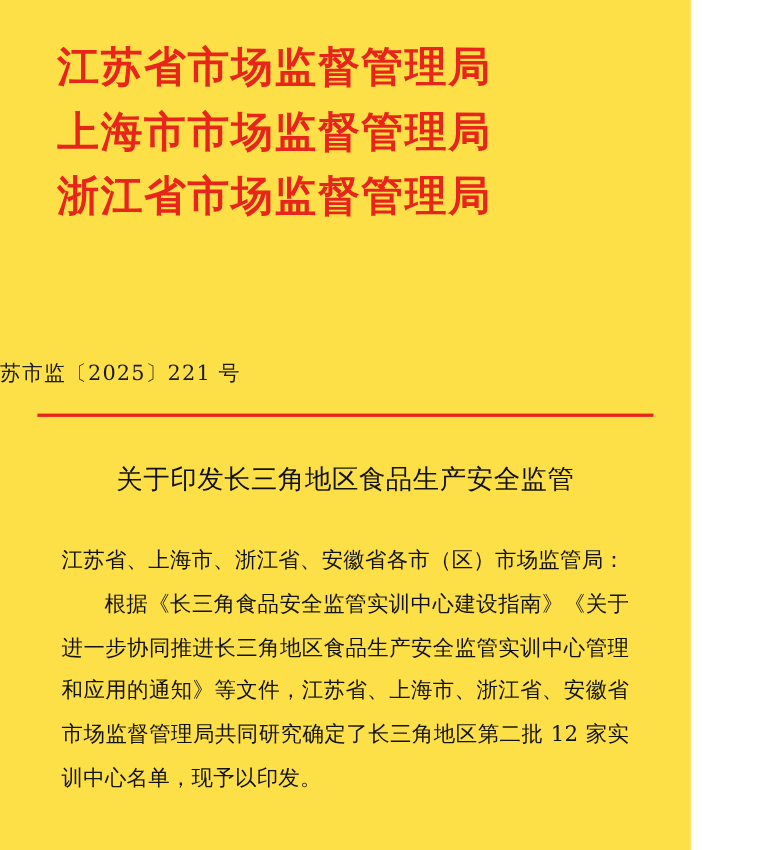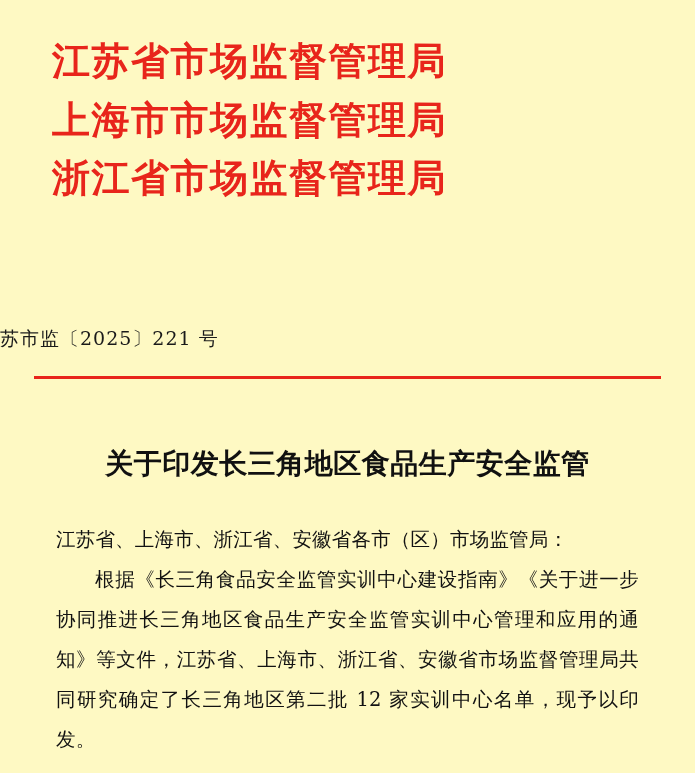--- a/index.html
+++ b/index.html
@@ -8,23 +8,23 @@
     background: #ffffff;
   }
   body {
     width: 695px;
     height: 773px;
     font-family: "Liberation Serif", serif;
     overflow: hidden;
   }
   .page {
     position: relative;
-    width: 695px;
+    width: 628px;
     height: 773px;
-    background: #fef9c3;
+    background: #fde047;
     box-sizing: border-box;
   }
 
   
   .letterhead {
     position: relative;
     padding: 34px 0 0 0;
     height: 270px;
     box-sizing: border-box;
   }
@@ -69,26 +69,26 @@
 
   
   .red-rule {
     margin: 24px 34px 0 34px;
     height: 2.5px;
     background: #e8251b;
   }
 
   
   .doc-title {
-    margin: 58px 66px 0 66px;
+    margin: 34px 66px 0 66px;
     text-align: center;
     color: #111111;
     font-family: "DejaVu Serif", serif;
-    font-weight: bold;
-    font-size: 28px;
+    font-weight: normal;
+    font-size: 24px;
     line-height: 1.92;
     letter-spacing: 0.5px;
   }
   .doc-title .tline { display: block; white-space: nowrap; }
 
   
   .body-text {
     margin: 30px 56px 0 56px;
     color: #121212;
     font-family: "DejaVu Serif", serif;

